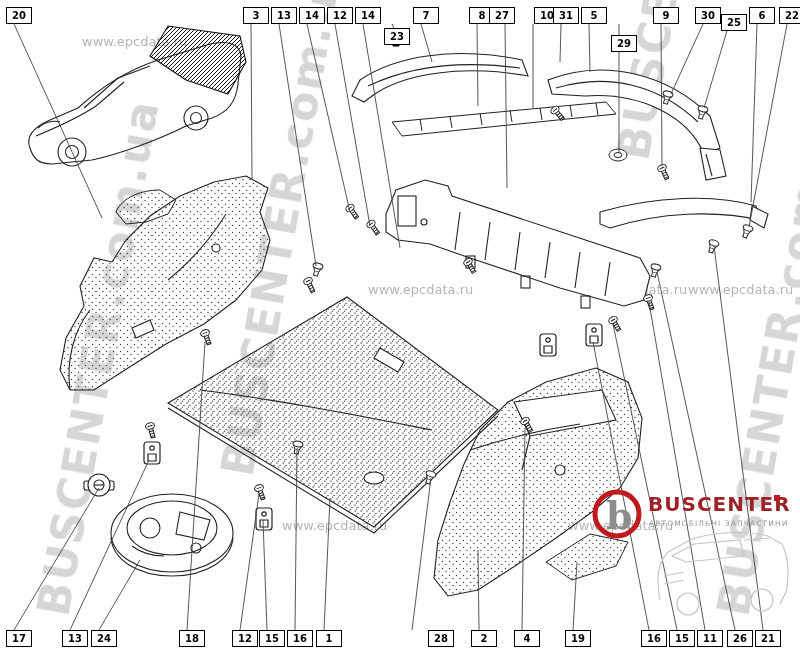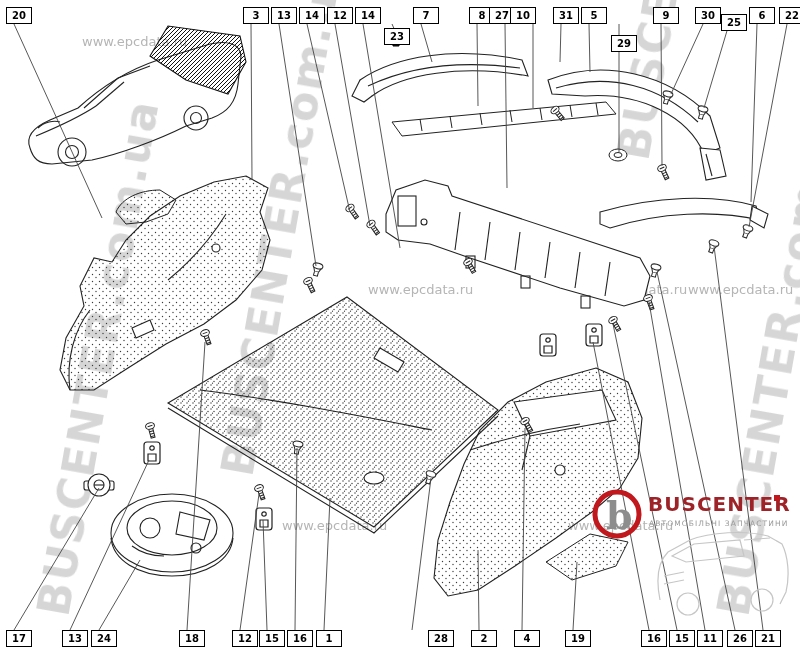--- a/index.html
+++ b/index.html
@@ -270,21 +270,21 @@
       <div class="callout" style="left: 6px; top: 7px;">20</div>
       <div class="callout" style="left: 243px; top: 7px;">3</div>
       <div class="callout" style="left: 271px; top: 7px;">13</div>
       <div class="callout" style="left: 299px; top: 7px;">14</div>
       <div class="callout" style="left: 327px; top: 7px;">12</div>
       <div class="callout" style="left: 355px; top: 7px;">14</div>
       <div class="callout" style="left: 384px; top: 4px; margin-top: 24px;">23</div>
       <div class="callout" style="left: 413px; top: 7px;">7</div>
       <div class="callout" style="left: 469px; top: 7px;">8</div>
       <div class="callout" style="left: 489px; top: 7px;">27</div>
-      <div class="callout" style="left: 510px; top: 7px; text-align: center;">10</div>
+      <div class="callout" style="left: 534px; top: 7px; text-align: center;">10</div>
       <div class="callout" style="left: 553px; top: 7px;">31</div>
       <div class="callout" style="left: 581px; top: 7px;">5</div>
       <div class="callout" style="left: 611px; top: 7px; margin-top: 28px;">29</div>
       <div class="callout" style="left: 653px; top: 7px;">9</div>
       <div class="callout" style="left: 695px; top: 7px;">30</div>
       <div class="callout" style="left: 721px; top: 14px;">25</div>
       <div class="callout" style="left: 749px; top: 7px;">6</div>
       <div class="callout" style="left: 779px; top: 7px;">22</div>
     </div>
   <div id="bottom-callouts">

